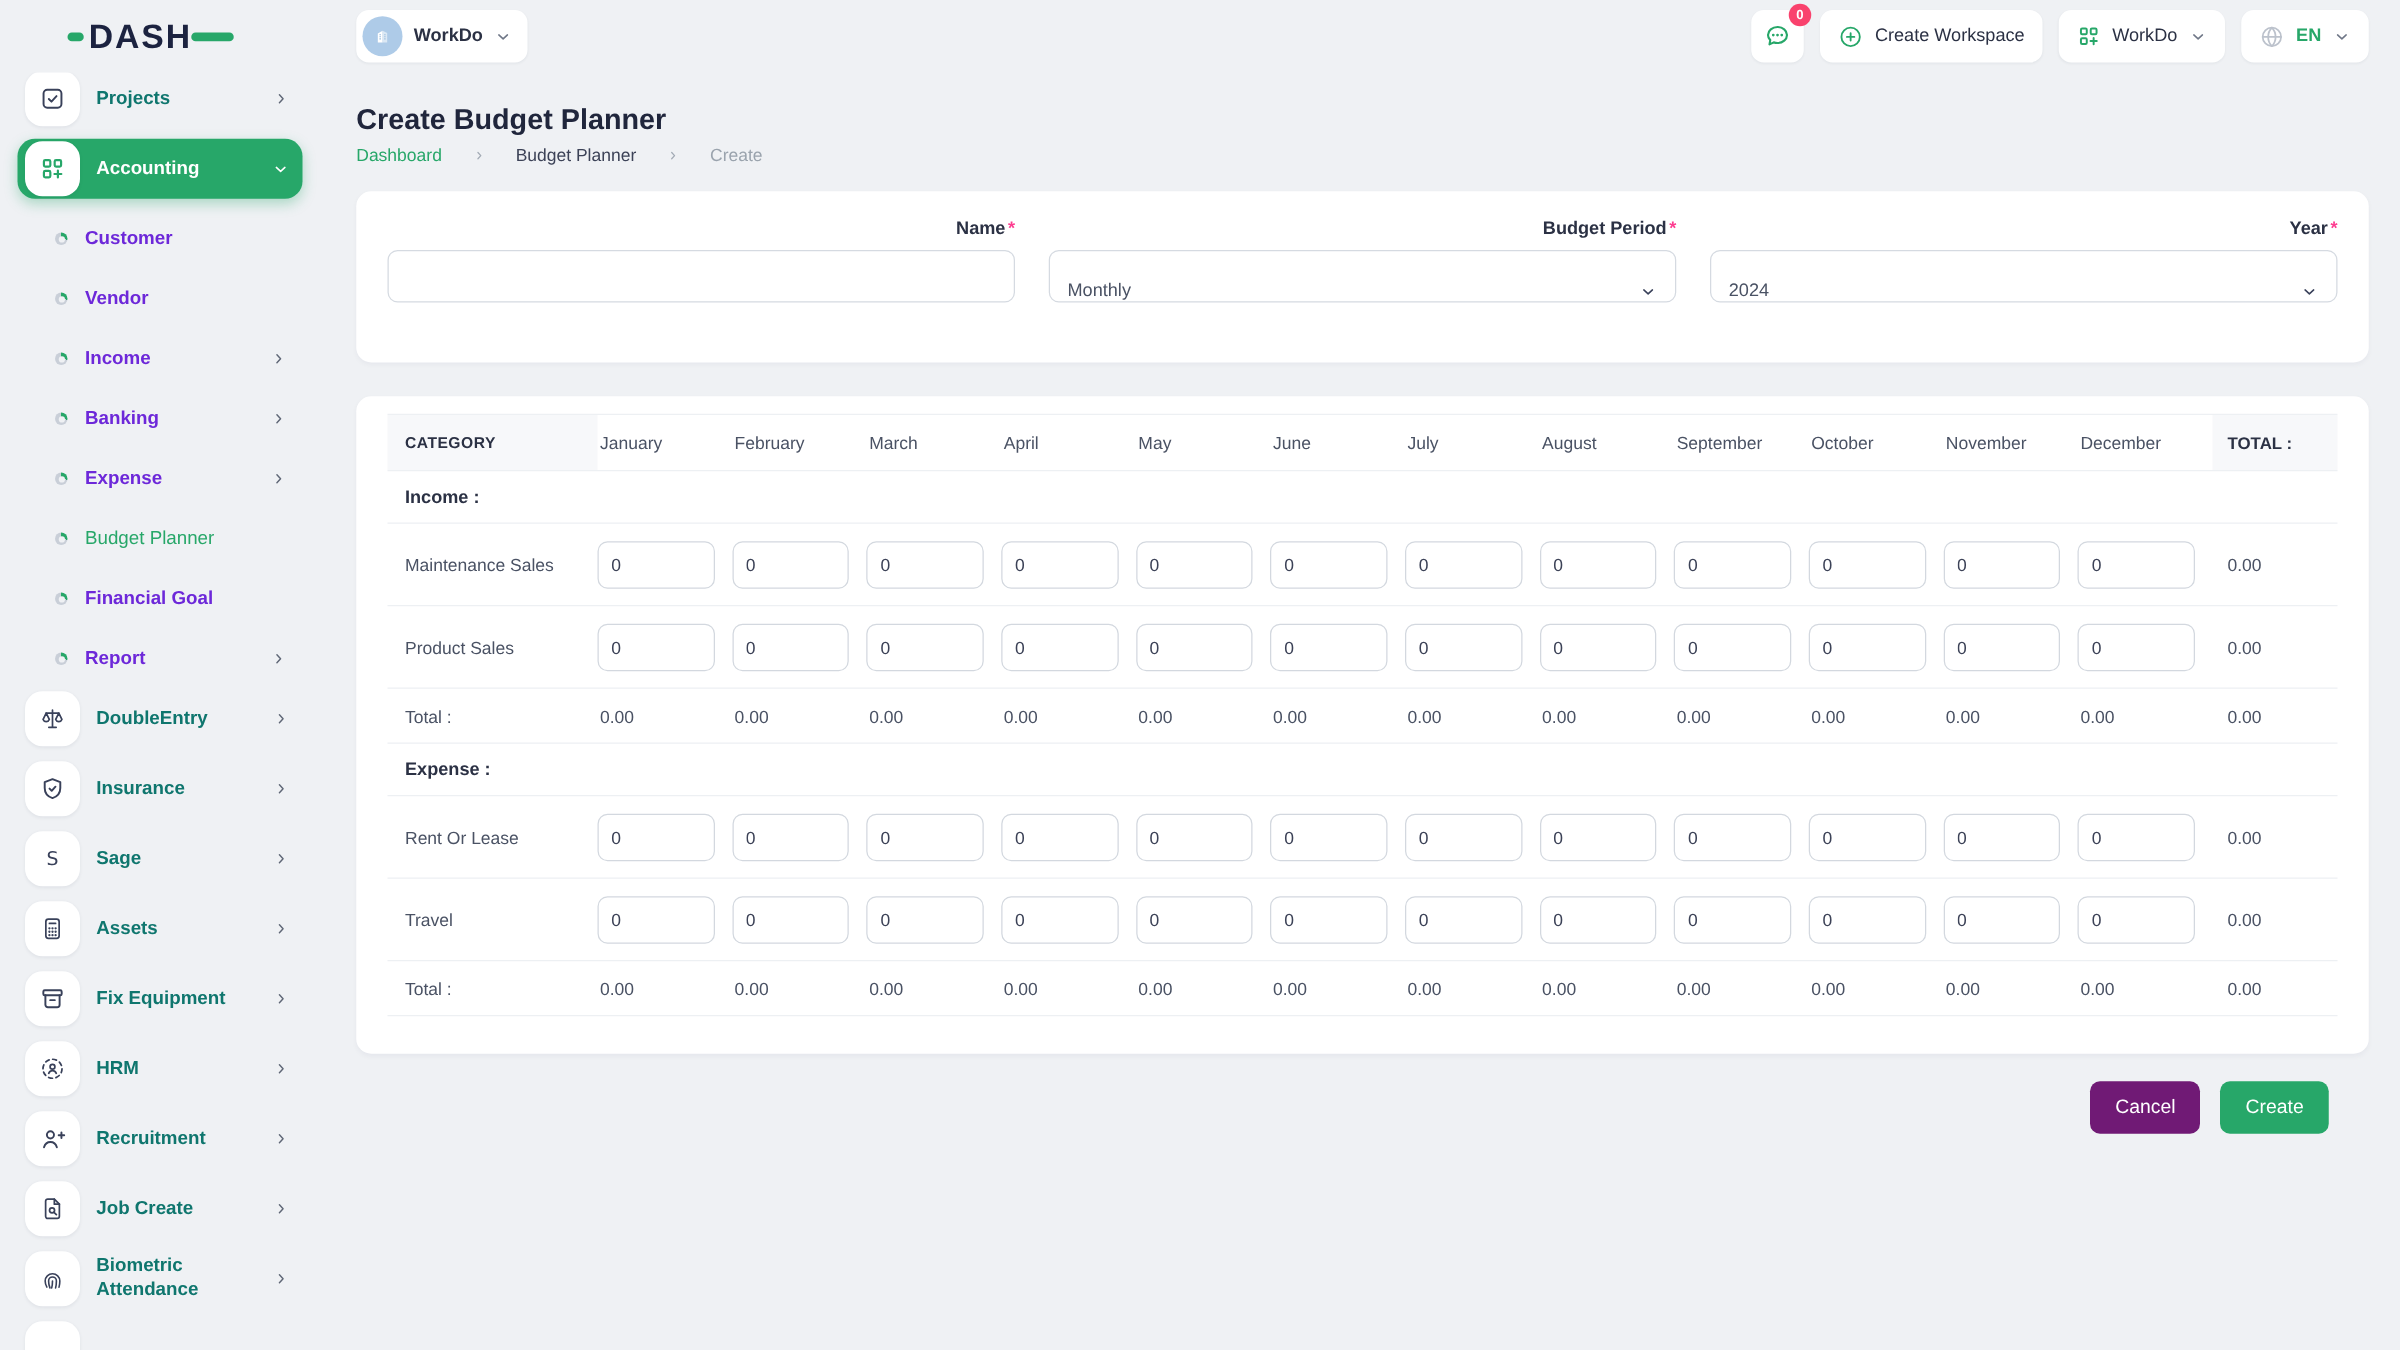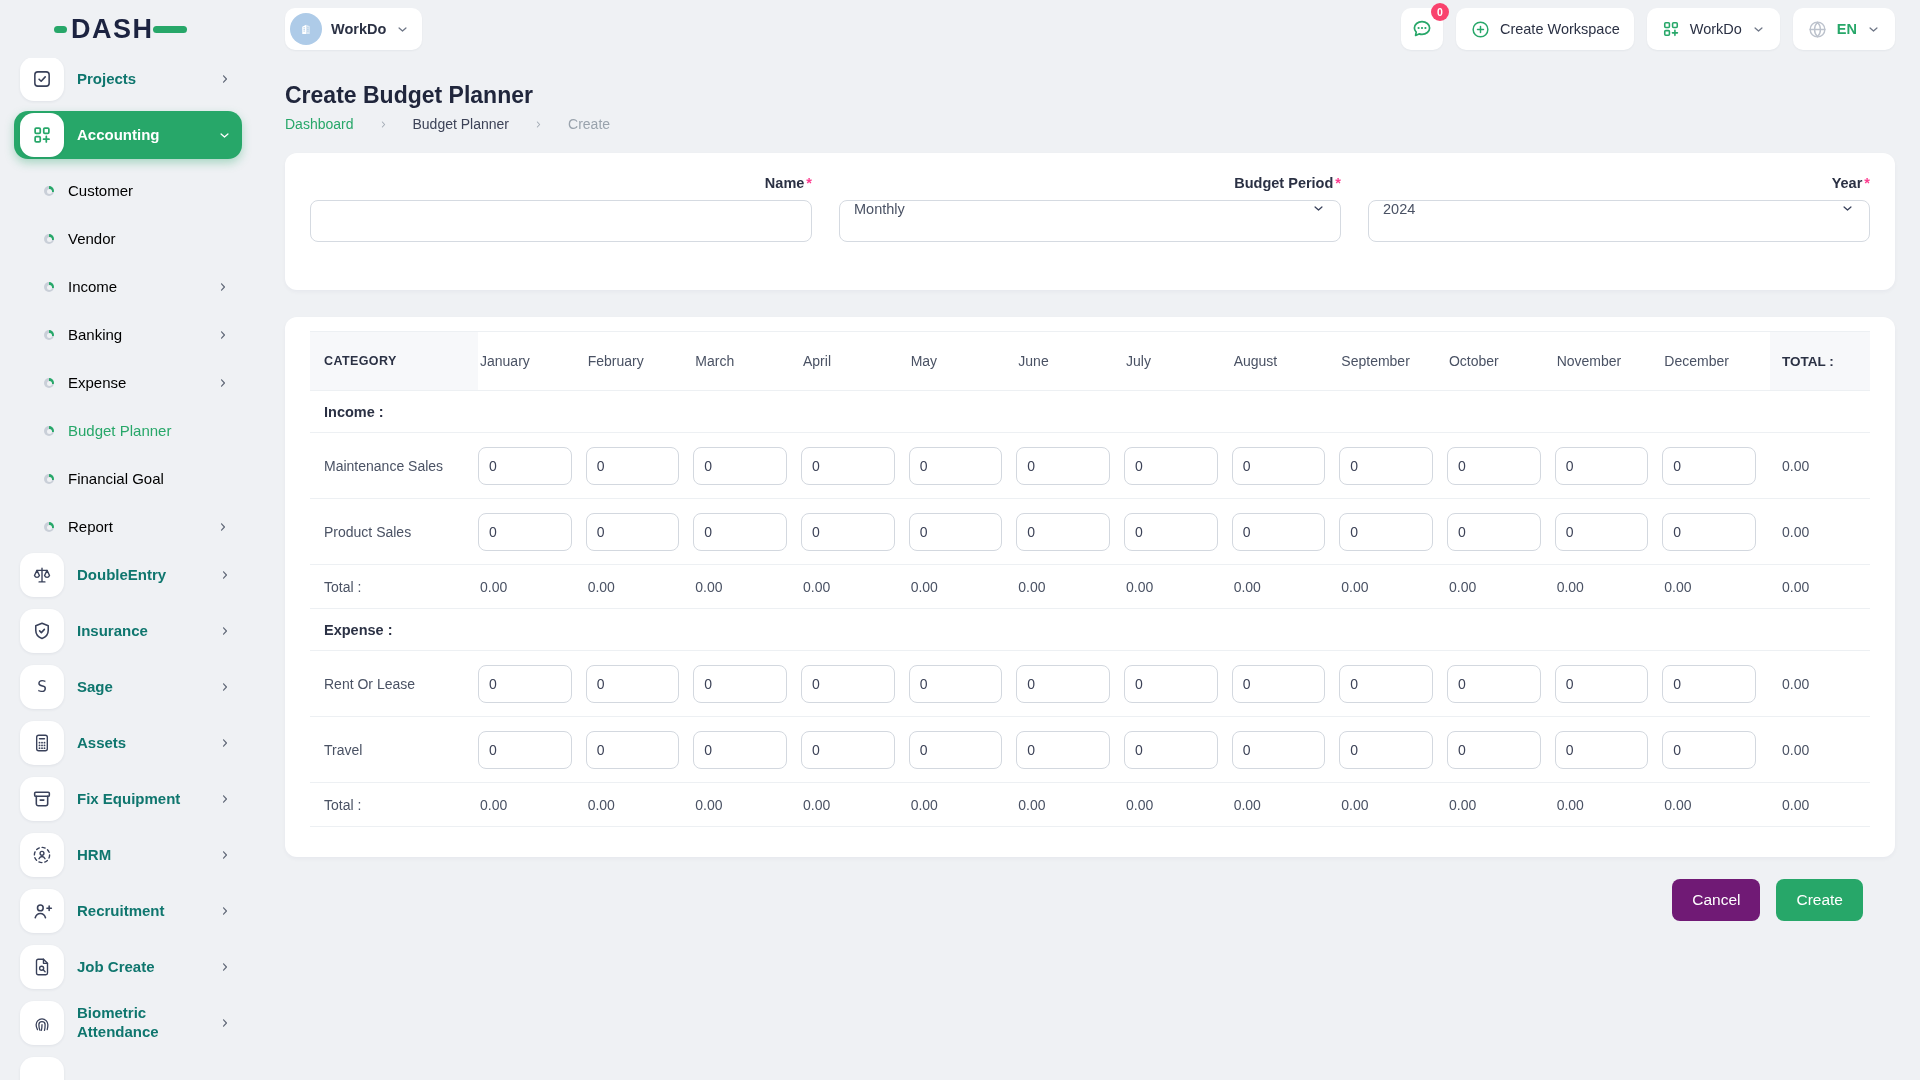--- a/index.html
+++ b/index.html
@@ -41,47 +41,47 @@
   #sidebar-list{margin-top:-3px;}
   .s-item{display:flex;align-items:center;gap:13px;border-radius:14px;padding:2px 10px 2px 6px;margin-bottom:8px;
     cursor:pointer;min-height:48px;}
   .icon-box{width:44px;height:44px;border-radius:14px;background:#fff;box-shadow:0 1px 3px rgba(28,38,64,.07);
     display:flex;align-items:center;justify-content:center;flex:none;}
   .s-label{font-size:15px;color:#0f766e;font-weight:700;line-height:1.25;}
   .s-chev{margin-left:auto;display:flex;flex:none;}
   .s-item.active{background:#27a769;box-shadow:0 4px 10px rgba(39,167,105,.35);}
   .s-item.active .s-label{color:#fff;font-weight:600;}
   .sub-item{display:flex;align-items:center;gap:14px;padding:0 12px 0 30px;height:48px;cursor:pointer;}
-  .sub-item .s-label{font-weight:400;color:#000000;}
+  .sub-item .s-label{font-weight:700;color:#6d28d9;}
   .sub-item.active .s-label{color:#27a769;font-weight:500;}
   .bullet{width:10px;height:10px;border-radius:50%;flex:none;position:relative;
     background:conic-gradient(#27a769 0 100deg,#c9cfd8 100deg 360deg);}
   .bullet::after{content:"";position:absolute;inset:2.5px;background:#eff1f4;border-radius:50%;}
 
   
   .page-title{margin:12px 0 7px;font-size:23px;font-weight:700;color:#20263c;}
   .breadcrumb{display:flex;align-items:center;gap:24px;font-size:14px;}
   .bc-home{color:#27a769;cursor:pointer;}
   .bc-mid{color:#3c4257;}
   .bc-last{color:#9aa3ad;}
 
   
   .card{background:#fff;border-radius:12px;box-shadow:0 2px 4px rgba(28,38,64,.04);}
   .form-card{margin-top:21px;padding:22px 25px 48px;display:grid;grid-template-columns:1fr 1fr 1fr;gap:27px;}
   .fgroup label{display:flex;gap:2px;font-size:14.5px;font-weight:700;color:#2b3144;margin-bottom:9px;justify-content:flex-end;}
   .req{color:#fd3d90;}
   .tinput,.select{height:42px;border:1px solid #d5dae1;border-radius:8px;background:#fff;font-size:14.5px;
     color:#4a5264;padding:0 14px;width:100%;font-family:inherit;}
-  .select{display:flex;align-items:flex-start;cursor:pointer;}
+  .select{display:flex;align-items:flex-end;cursor:pointer;}
   .select .sel-chev{margin-left:auto;display:flex;}
 
   
   .table-card{margin-top:27px;padding:14px 25px 30px;}
   .trow{display:grid;grid-template-columns:168px repeat(12,1fr) 100px;align-items:center;border-bottom:1px solid #edf0f3;}
-  .thead{height:60px;border-top:1px solid #edf0f3;}
+  .thead{height:46px;border-top:1px solid #edf0f3;}
   .th-cat{background:#f7f8fa;height:100%;display:flex;align-items:center;padding:0 14px;font-size:12.5px;
     font-weight:700;color:#2b3144;letter-spacing:.4px;}
   .th-month{font-size:14px;color:#4a5264;padding-left:2px;}
   .th-total{background:#f7f8fa;height:100%;display:flex;align-items:center;padding:0 12px;font-size:13.5px;
     font-weight:700;color:#2b3144;}
   .section-row{height:42px;display:flex;align-items:center;padding:0 14px;font-size:14.5px;font-weight:700;
     color:#2b3144;border-bottom:1px solid #edf0f3;}
   .input-row{height:66px;}
   .row-name{font-size:14px;color:#4a5264;padding-left:14px;padding-right:6px;}
   .cell{padding-right:8px;}

